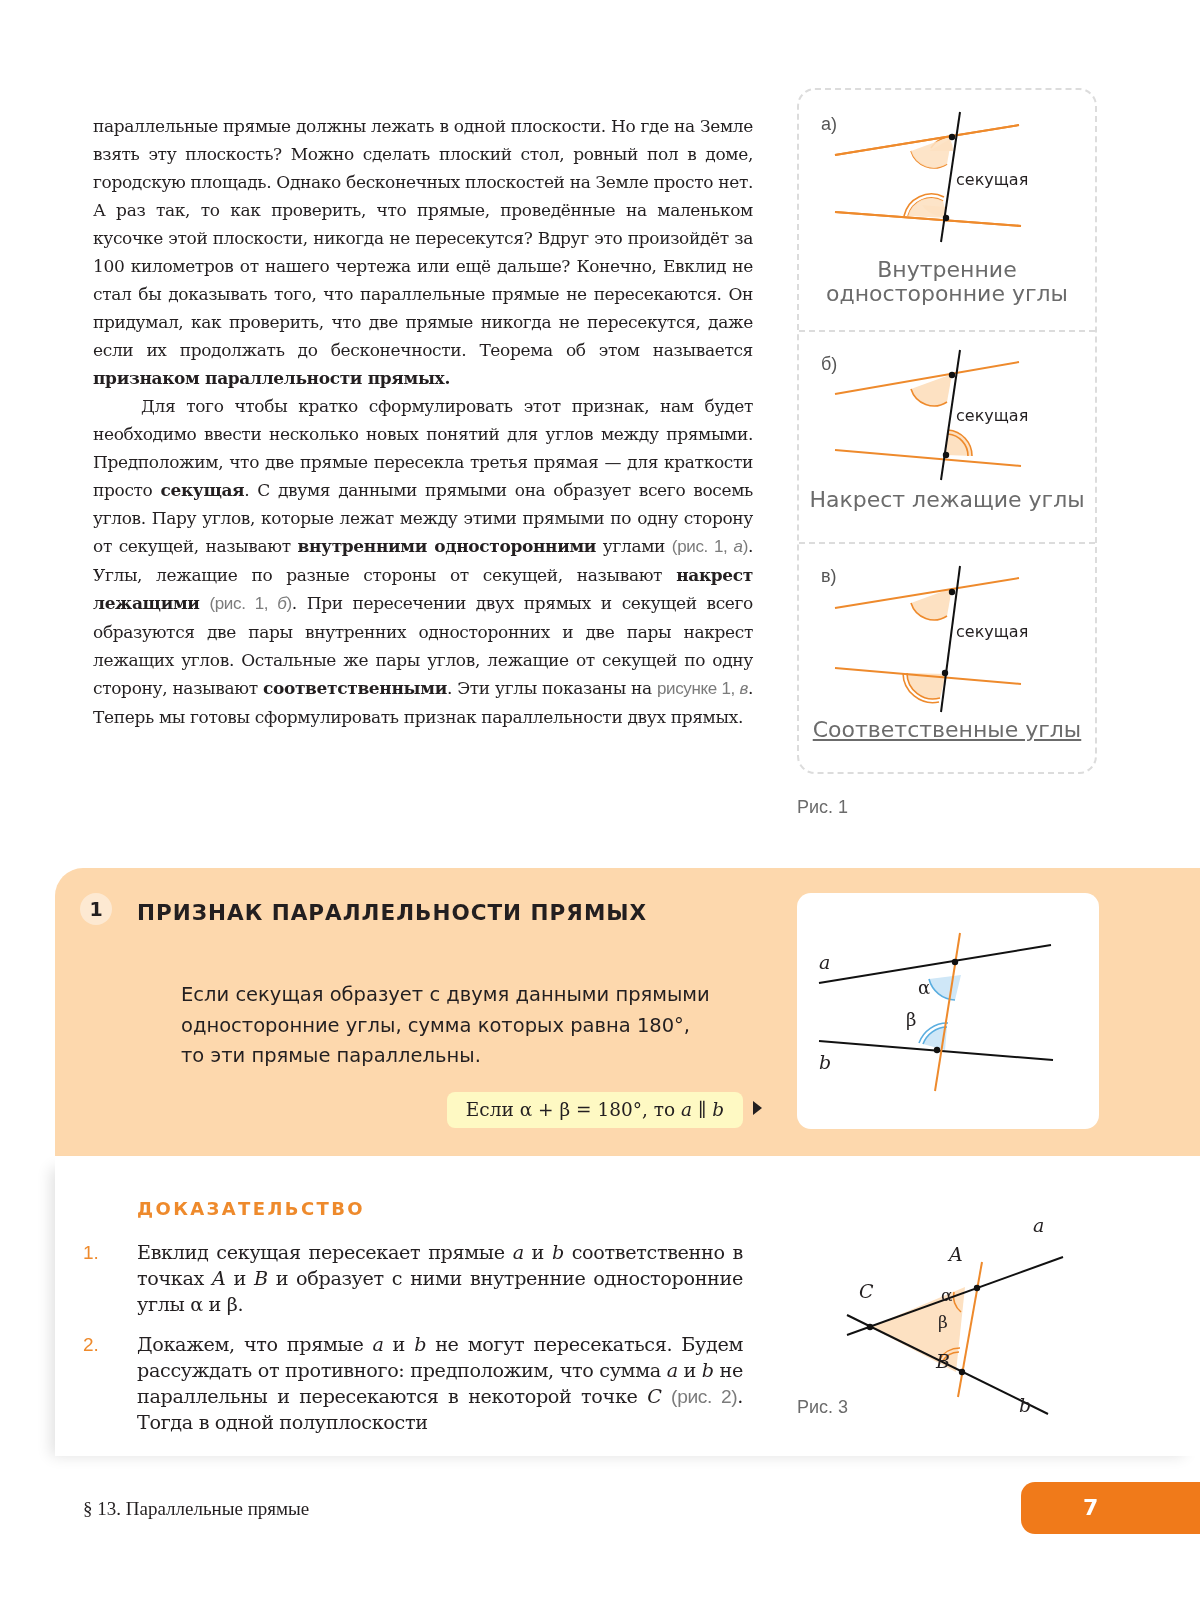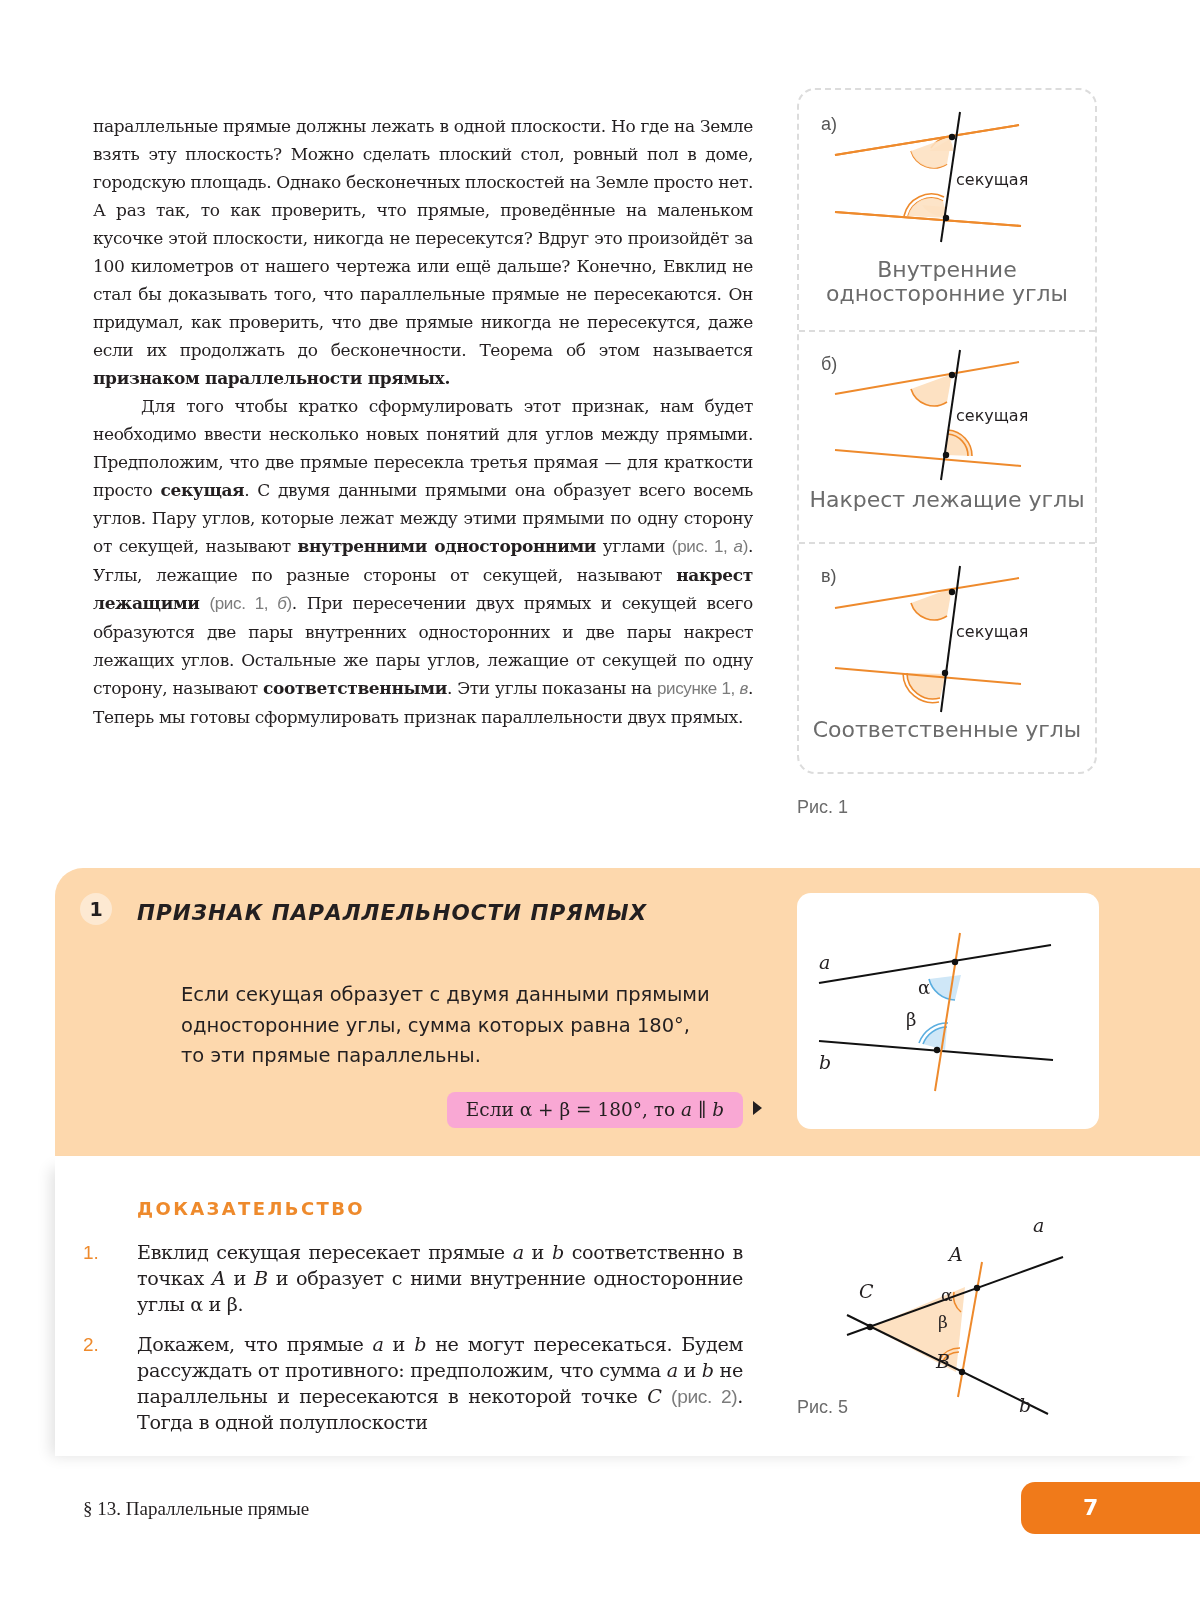--- a/index.html
+++ b/index.html
@@ -45,28 +45,28 @@
   .theorem-num {
     position: absolute; left: 80px; top: 893px; width: 32px; height: 32px; border-radius: 50%;
     background: #fde9d2; font-family: "DejaVu Sans", sans-serif; font-weight: bold;
     font-size: 19px; text-align: center; line-height: 32px; color: #231f20;
   }
   .theorem-title {
     position: absolute; left: 137px; top: 897px; width: 620px;
     font-family: "DejaVu Sans", sans-serif; font-weight: bold; font-size: 21.5px;
     line-height: 31px; color: #231f20; letter-spacing: 0.3px;
   }
-  .theorem-title .t1 { text-transform: uppercase; letter-spacing: 1px; font-style: italic; }
+  .theorem-title .t1 { text-transform: uppercase; letter-spacing: 1px; }
   .theorem-text {
     position: absolute; left: 137px; top: 980px; width: 620px;
     font-family: "DejaVu Sans", sans-serif; font-size: 19.5px; line-height: 30.5px; color: #231f20; margin-left: 44px;
   }
   .formula-box {
     position: absolute; left: 447px; top: 1092px; width: 296px; height: 36px;
-    background: #f9a8d4; border-radius: 8px; box-sizing: border-box;
+    background: #fef9c3; border-radius: 8px; box-sizing: border-box;
     font-family: "DejaVu Serif", serif; font-size: 18.5px; line-height: 36px; text-align: center;
     color: #231f20;
   }
   .formula-box i { font-style: italic; }
   .expand-arrow {
     position: absolute; left: 753px; top: 1101px; width: 0; height: 0;
     border-top: 7px solid transparent; border-bottom: 7px solid transparent;
     border-left: 9px solid #231f20; cursor: pointer;
   }
   .theorem-fig {
@@ -173,21 +173,21 @@
       <path d="M108,131 A26,26 0 0,0 141,156 L147,132 Z" fill="#fde1c2"></path>
       <path d="M104,131 A30,30 0 0,0 140,160" fill="none" stroke="#ee8a2c" stroke-width="1.6"></path>
       <path d="M108,131 A26,26 0 0,0 141,156" fill="none" stroke="#ee8a2c" stroke-width="1.6"></path>
       <line x1="36" y1="66" x2="220" y2="36" stroke="#ee8a2c" stroke-width="2"></line>
       <line x1="36" y1="126" x2="222" y2="142" stroke="#ee8a2c" stroke-width="2"></line>
       <line x1="161" y1="24" x2="142" y2="170" stroke="#111" stroke-width="2"></line>
       <circle cx="153" cy="50" r="3.2" fill="#111"></circle>
       <circle cx="146" cy="131" r="3.2" fill="#111"></circle>
     </svg>
     <span class="fig-label" style="left:157px;top:80px;color:#231f20;font-family:'DejaVu Sans',sans-serif;font-size:16px;">секущая</span>
-    <div class="fig-caption" style="top:176px;">
+    <div class="fig-caption" style="top:176px;text-decoration:underline;">
       <div>Соответственные углы</div>
     </div>
   </div>
 </div>
 <span class="fig-label" style="left:797px;top:797px;">Рис. 1</span>
 
 <div class="theorem"></div>
 <div class="theorem-num">1</div>
 <div class="theorem-title">
   <div class="t1">Признак параллельности прямых</div>
@@ -245,17 +245,17 @@
     <circle cx="73" cy="127" r="3.2" fill="#111"></circle>
     <circle cx="165" cy="172" r="3.2" fill="#111"></circle>
   </svg>
   <span style="position:absolute;left:236px;top:14px;font-family:'DejaVu Serif',serif;font-style:italic;font-size:19px;">a</span>
   <span style="position:absolute;left:222px;top:194px;font-family:'DejaVu Serif',serif;font-style:italic;font-size:19px;">b</span>
   <span style="position:absolute;left:152px;top:43px;font-family:'DejaVu Serif',serif;font-style:italic;font-size:19px;">A</span>
   <span style="position:absolute;left:139px;top:150px;font-family:'DejaVu Serif',serif;font-style:italic;font-size:19px;">B</span>
   <span style="position:absolute;left:62px;top:80px;font-family:'DejaVu Serif',serif;font-style:italic;font-size:19px;">C</span>
   <span style="position:absolute;left:144px;top:85px;font-family:'DejaVu Serif',serif;font-size:17px;">α</span>
   <span style="position:absolute;left:141px;top:112px;font-family:'DejaVu Serif',serif;font-size:17px;">β</span>
-  <span class="fig-label" style="left:0;top:197px;">Рис. 5</span>
+  <span class="fig-label" style="left:0;top:197px;">Рис. 3</span>
 </div>
 
 <div class="footer-text">§ 13. Параллельные прямые</div>
 <div class="page-badge">7</div>
 
 </body></html>

